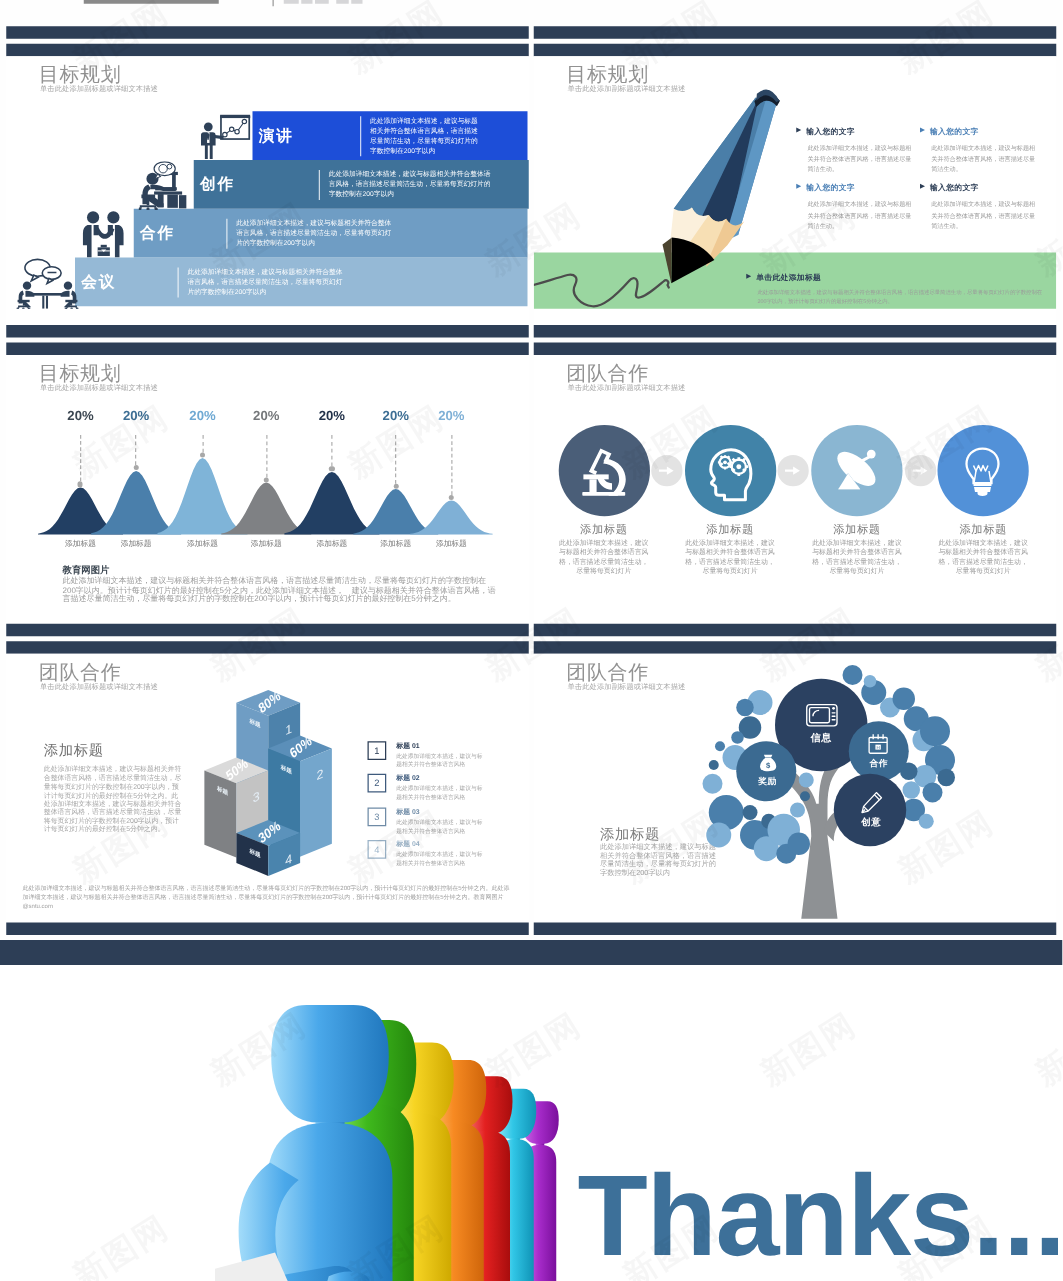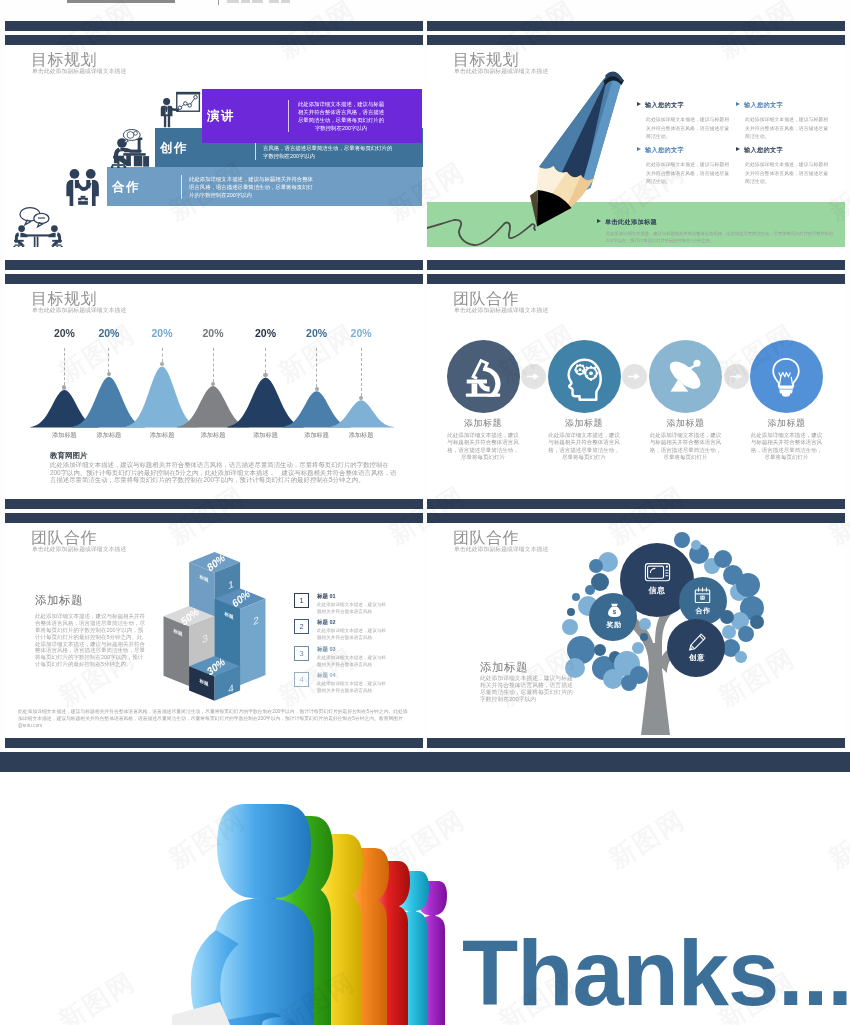--- a/index.html
+++ b/index.html
@@ -80,29 +80,33 @@
 
   <div class="bar" style="left:5px;top:21px;width:418px;height:10px"></div>
   <div class="bar" style="left:427px;top:21px;width:418px;height:10px"></div>
   <div class="bar" style="left:5px;top:35px;width:418px;height:10px"></div>
   <div class="bar" style="left:427px;top:35px;width:418px;height:10px"></div>
 
   <div class="slide" style="left:5px;top:45px;width:418px;height:215px">
     <div class="stitle" style="left:26px;top:5px;font-size:16px;">目标规划</div>
     <div class="ssub" style="left:27px;top:22px;font-size:5.8px;">单击此处添加副标题或详细文本描述</div>
 
+    <div class="stair" style="left:55px;top:161px;width:362px;height:39px;background:#95b9d6;">
+      <div class="stair-label" style="left:5px">会议</div>
+      <div class="stair-body" style="left:82px;width:128px;">此处添加详细文本描述，建议与标题相关并符合整体语言风格，语言描述尽量简洁生动，尽量将每页幻灯片的字数控制在200字以内</div>
+    </div>
     <div class="stair" style="left:102px;top:122px;width:315px;height:39px;background:#6f9dc4;">
       <div class="stair-label" style="left:5px">合作</div>
       <div class="stair-body" style="left:74px;width:128px;">此处添加详细文本描述，建议与标题相关并符合整体语言风格，语言描述尽量简洁生动，尽量将每页幻灯片的字数控制在200字以内</div>
     </div>
     <div class="stair" style="left:150px;top:83px;width:310px;height:39px;background:#3f7299;">
       <div class="stair-label" style="left:5px">创作</div>
       <div class="stair-body" style="left:100px;width:132px;">此处添加详细文本描述，建议与标题相关并符合整体语言风格，语言描述尽量简洁生动，尽量将每页幻灯片的字数控制在200字以内</div>
     </div>
-    <div class="stair" style="left:197px;top:44px;width:220px;height:54px;background:#6d28d9;text-align:center;">
+    <div class="stair" style="left:197px;top:44px;width:220px;height:39px;background:#1d4ed8;">
       <div class="stair-label" style="left:5px">演讲</div>
       <div class="stair-body" style="left:86px;width:90px;">此处添加详细文本描述，建议与标题相关并符合整体语言风格，语言描述尽量简洁生动，尽量将每页幻灯片的字数控制在200字以内</div>
     </div>
 
     <svg class="stair-icon" viewBox="0 0 110 100" style="left:152px;top:44px;width:45px;height:39px">
       <rect x="48" y="9" width="58" height="48" fill="none" stroke="#2e4158" stroke-width="3.5"></rect>
       <rect x="46" y="9" width="62" height="5" fill="#2e4158"></rect>
       <polyline points="56,48 70,37 81,42 96,21" fill="none" stroke="#2e4158" stroke-width="2.2"></polyline>
       <circle cx="56" cy="48" r="4.5" fill="#fff" stroke="#2e4158" stroke-width="2.4"></circle>
       <circle cx="70" cy="37" r="4.5" fill="#fff" stroke="#2e4158" stroke-width="2.4"></circle>

